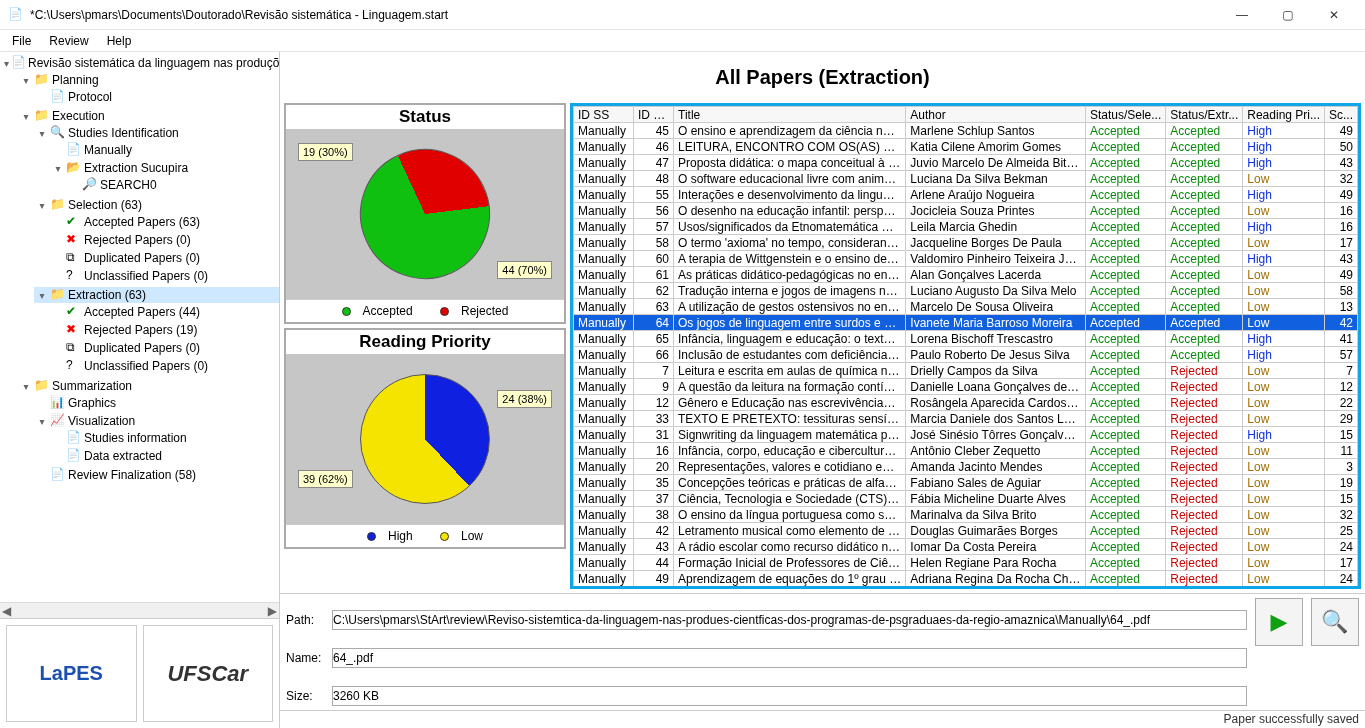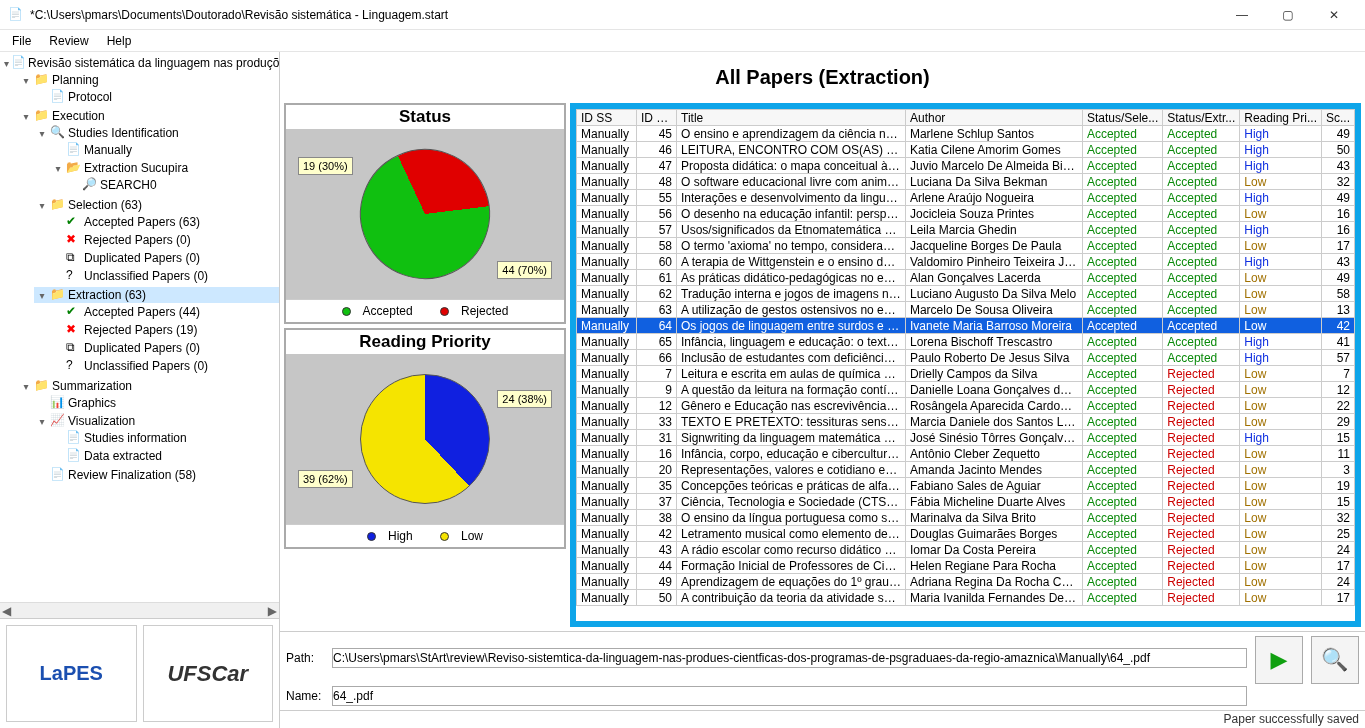--- a/index.html
+++ b/index.html
@@ -30,21 +30,21 @@
 .rbody { flex:1; display:flex; min-height:0; }
 .charts { width:290px; display:flex; flex-direction:column; gap:4px; padding:0 4px 4px 4px; }
 .chart { border:2px solid #aaa; display:flex; flex-direction:column; }
 .chart h3 { text-align:center; font-size:17px; font-weight:bold; padding:2px 0; }
 .chart .plot { background:#c6c6c6; position:relative; height:170px; display:flex; align-items:center; justify-content:center; }
 .pie { border-radius:50%; width:130px; height:130px; border:1px solid #555; }
 .callout { position:absolute; background:#ffffcc; border:1px solid #888; padding:2px 4px; font-size:11px; line-height:1.1; text-align:center; }
 .legend { text-align:center; padding:4px; border-top:1px solid #ccc; }
 .legend span { margin:0 6px; }
 .dot { display:inline-block; width:9px; height:9px; border-radius:50%; border:1px solid #333; margin-right:3px; vertical-align:middle; }
-.tablewrap { flex:1; overflow:auto; border:6px solid #0ea5e9; margin:0 4px 4px 0; }
+.tablewrap { flex:1; overflow:auto; border:3px solid #0ea5e9; margin:0 4px 4px 0; }
 table { border-collapse:collapse; width:100%; }
 th, td { border:1px solid #ccc; padding:0 4px; height:16px; text-align:left; white-space:nowrap; overflow:hidden; text-overflow:ellipsis; }
 th { background:#f7f7f7; font-weight:normal; position:sticky; top:0; }
 td.num { text-align:right; }
 .c-id { width:60px; max-width:60px; } .c-idp { width:40px; max-width:40px; text-align:right;margin-top:23px; } .c-title { max-width:220px; } .c-auth { max-width:170px; }
 .c-stat { width:75px; } .c-pri { width:70px; } .c-sc { width:30px; text-align:right; }
 .acc { color:#0a8a0a; } .rej { color:#cc0000; } .high { color:#1030e0; } .low { color:#a07000; }
 tr.selrow td { background:#1060e0; color:#fff; }
 tr.selrow td.acc, tr.selrow td.rej, tr.selrow td.high, tr.selrow td.low { color:#fff; }
 .footer { border-top:1px solid #ccc; padding:4px 6px; display:flex; gap:8px; align-items:flex-start; }
@@ -277,21 +277,21 @@
   </div>
 
   <div class="right">
     <div class="rtitle">All Papers (Extraction)</div>
     <div class="rbody">
       <div class="charts">
         <div class="chart">
           <h3>Status</h3>
           <div class="plot">
             <div class="pie" style="background:conic-gradient(#e00000 0 30%, #10c010 30% 100%); transform:rotate(-25deg);"></div>
-            <div class="callout" style="left:12px; top:28px">19
+            <div class="callout" style="left:12px; top:14px">19
 (30%)</div>
             <div class="callout" style="right:12px; bottom:20px">44
 (70%)</div>
           </div>
           <div class="legend">
             <span><span class="dot" style="background:#10c010"></span><span>Accepted</span></span>
             <span><span class="dot" style="background:#e00000"></span><span>Rejected</span></span>
           </div>
         </div>
         <div class="chart">
@@ -631,19 +631,23 @@
     <div class="footer">
       <div class="ffields">
         <div class="frow">
             <label>Path:</label>
             <input readonly="" value="C:\Users\pmars\StArt\review\Reviso-sistemtica-da-linguagem-nas-produes-cientficas-dos-programas-de-psgraduaes-da-regio-amaznica\Manually\64_.pdf" style="">
           </div>
         <div class="frow">
             <label>Name:</label>
             <input readonly="" value="64_.pdf" style="">
           </div>
+        <div class="frow">
+            <label>Size:</label>
+            <input readonly="" value="3260 KB" style="">
+          </div>
       </div>
       <div class="fbtn" style="color:#10a010">▶</div>
       <div class="fbtn">🔍</div>
     </div>
     <div class="status">Paper successfully saved</div>
   </div>
 </div>
 
 </body></html>

